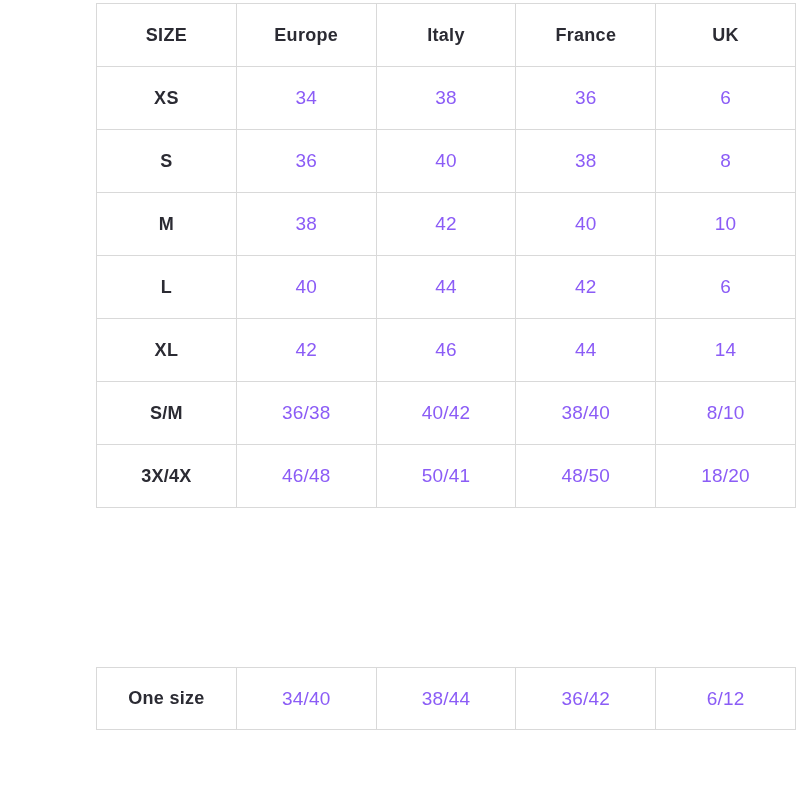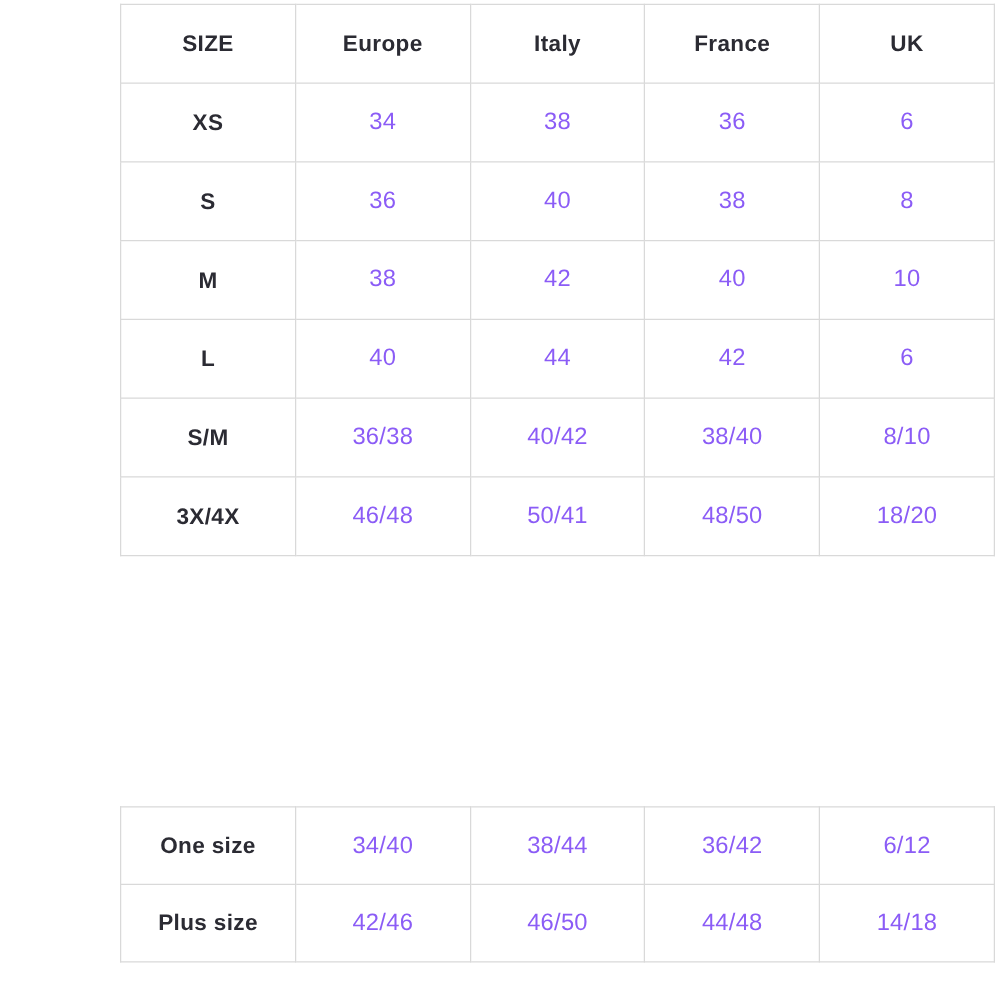--- a/index.html
+++ b/index.html
@@ -19,21 +19,21 @@
   }
   table.size-table {
     position: absolute;
     left: 96px;
     width: 700px;
     border-collapse: collapse;
     table-layout: fixed;
     background: #ffffff;
   }
   #main-table { top: 3px; }
-  #secondary-table { top: 645px; }
+  #secondary-table { top: 667px; }
   table.size-table th,
   table.size-table td {
     border: 1px solid #d9d9d9;
     text-align: center;
     vertical-align: middle;
     padding: 0;
     overflow: hidden;
   }
   #main-table tr { height: 63px; }
   #secondary-table tr { height: 62px; }
@@ -87,20 +87,27 @@
           <td>10</td>
         </tr>
         <tr>
           <th>L</th>
           <td>40</td>
           <td>44</td>
           <td>42</td>
           <td>6</td>
         </tr>
         <tr>
+          <th>XL</th>
+          <td>42</td>
+          <td>46</td>
+          <td>44</td>
+          <td>14</td>
+        </tr>
+        <tr>
           <th>S/M</th>
           <td>36/38</td>
           <td>40/42</td>
           <td>38/40</td>
           <td>8/10</td>
         </tr>
         <tr>
           <th>3X/4X</th>
           <td>46/48</td>
           <td>50/41</td>
@@ -111,22 +118,15 @@
     </table>
   <table class="size-table" id="secondary-table">
       <tbody>
         <tr>
           <th>One size</th>
           <td>34/40</td>
           <td>38/44</td>
           <td>36/42</td>
           <td>6/12</td>
         </tr>
-        <tr>
-          <th>Plus size</th>
-          <td>42/46</td>
-          <td>46/50</td>
-          <td>44/48</td>
-          <td>14/18</td>
-        </tr>
       </tbody>
     </table>
 </div>
 
 </body></html>

